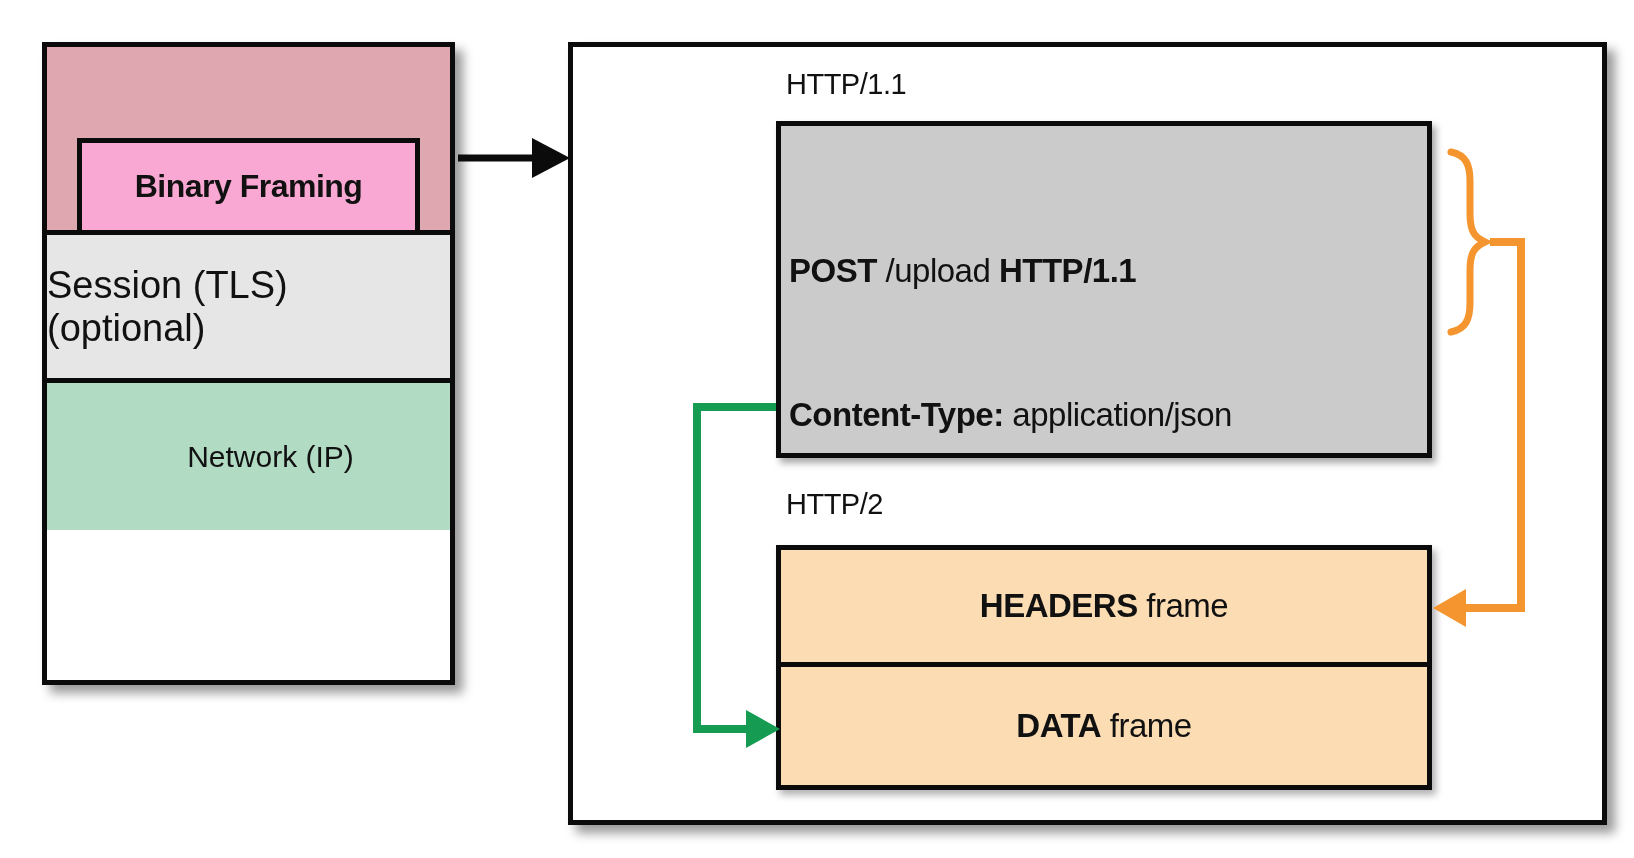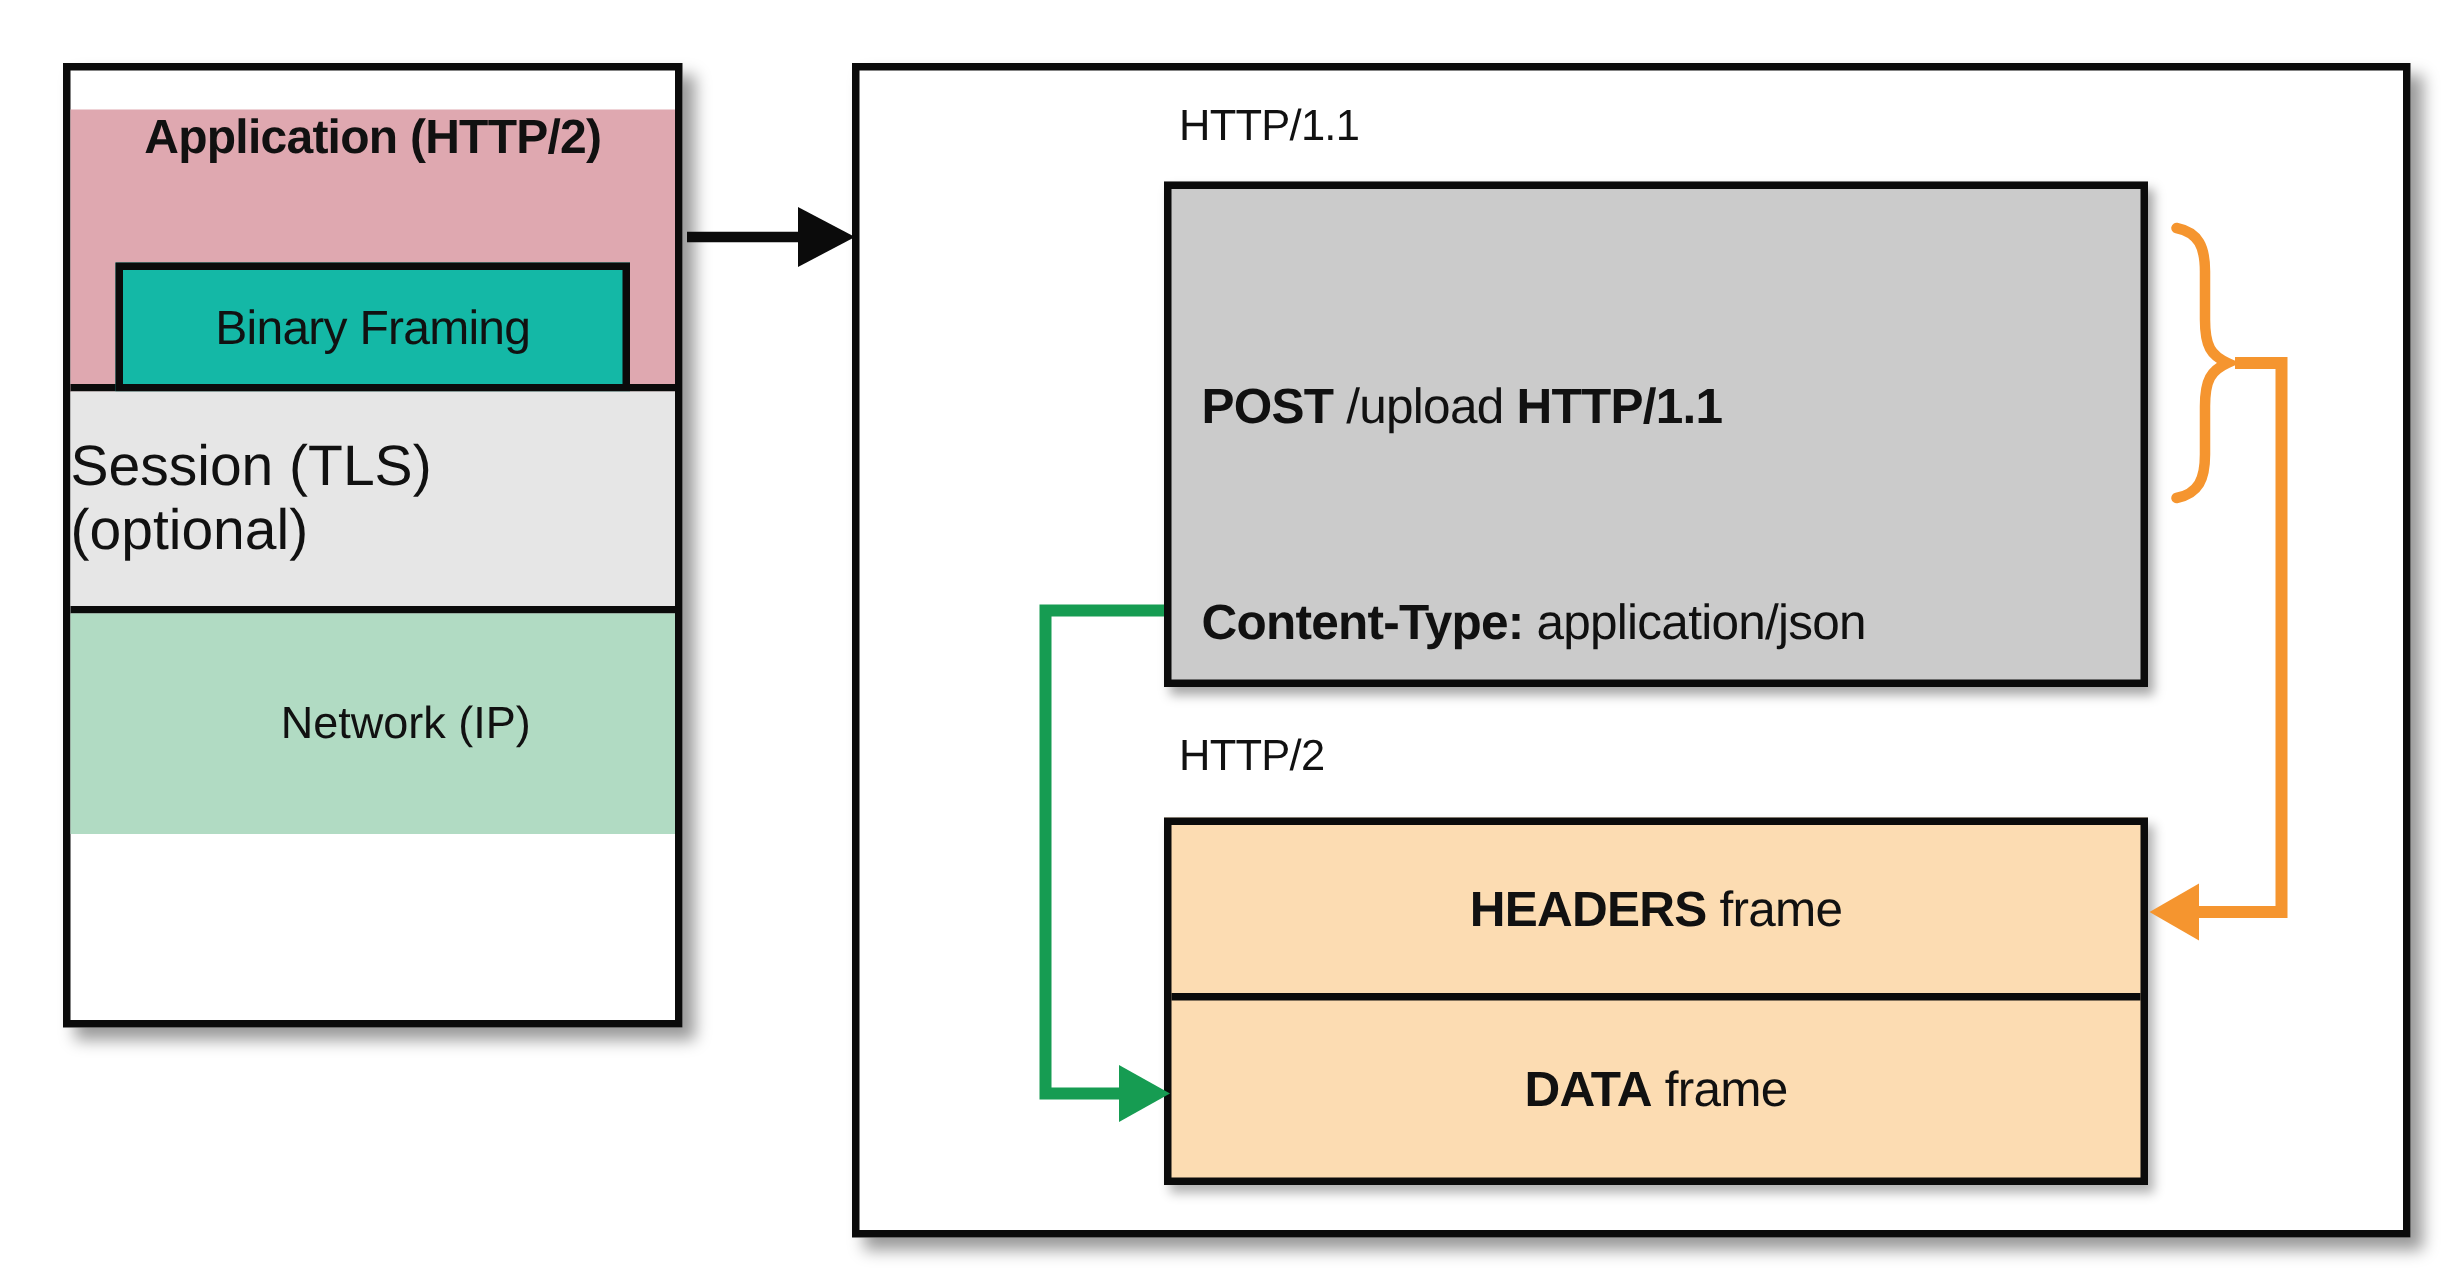--- a/index.html
+++ b/index.html
@@ -25,44 +25,44 @@
   .layer-app {
     height: 188px; background: #dfa8b0;
     border-bottom: 5px solid #0b0b0b;
     display: block;
   }
   .app-label {
     width: 100%; text-align: center; margin-top: 26px;
     font-size: 32px; font-weight: 700; letter-spacing: -0.5px;
   }
   .binary-box {
-    position: absolute; left: 30px; right: 30px; bottom: -5px; height: 86px;
-    background: #14b8a6; border: 5px solid #0b0b0b; box-sizing: border-box;
+    position: absolute; left: 30px; right: 30px; bottom: -5px; height: 97px;
+    background: #f9a8d4; border: 5px solid #0b0b0b; box-sizing: border-box;
     display: flex; align-items: center; justify-content: center;
-    font-size: 32px; font-weight: 400; letter-spacing: -0.5px;
+    font-size: 32px; font-weight: 700; letter-spacing: -0.5px;
   }
   .layer-session   { height: 148px; background: #e6e6e6; border-bottom: 5px solid #0b0b0b; font-size: 38px; }
   .layer-transport { height: 150px; background: #b2d2e9; border-bottom: 5px solid #0b0b0b; font-size: 30px; }
   .layer-network   { height: 147px; background: #b1dbc3; font-size: 30px; padding-left: 44px; }
 
   
   .outer-box {
     left: 568px; top: 42px; width: 1039px; height: 783px;
     border: 5px solid #0b0b0b; background: #ffffff;
     box-shadow: 8px 8px 10px rgba(0,0,0,0.40);
   }
   .proto-label { font-size: 29px; letter-spacing: -0.5px; }
   .label-http11 { left: 786px; top: 68px; }
   .label-http2  { left: 786px; top: 488px; }
 
   .request-box {
     left: 776px; top: 121px; width: 656px; height: 337px;
     background: #cbcbcb; border: 5px solid #0b0b0b;
     box-shadow: 4px 5px 7px rgba(0,0,0,0.35);
-    padding: 25px 10px 0 20px;
+    padding: 25px 10px 0 8px;
     font-size: 33px; line-height: 48px; letter-spacing: -0.5px;
     white-space: pre;
   }
   .req-line { height: 48px; }
   .b { font-weight: 700; }
 
   .frames-box {
     left: 776px; top: 545px; width: 656px; height: 245px;
     border: 5px solid #0b0b0b; background: #fcdcb2;
     box-shadow: 4px 5px 7px rgba(0,0,0,0.30);
@@ -82,21 +82,20 @@
     pointer-events: none; z-index: 5;
   }
 </style>
 </head>
 <body>
 
 <div class="canvas">
 
   <div class="abs stack">
     <div class="layer layer-app">
-      <div class="app-label">Application (HTTP/2)</div>
       <div class="binary-box">
         <span>Binary Framing</span>
       </div>
     </div>
     <div class="layer layer-session">
       <span>Session (TLS) (optional)</span>
     </div>
     <div class="layer layer-network">
       <span>Network (IP)</span>
     </div>

